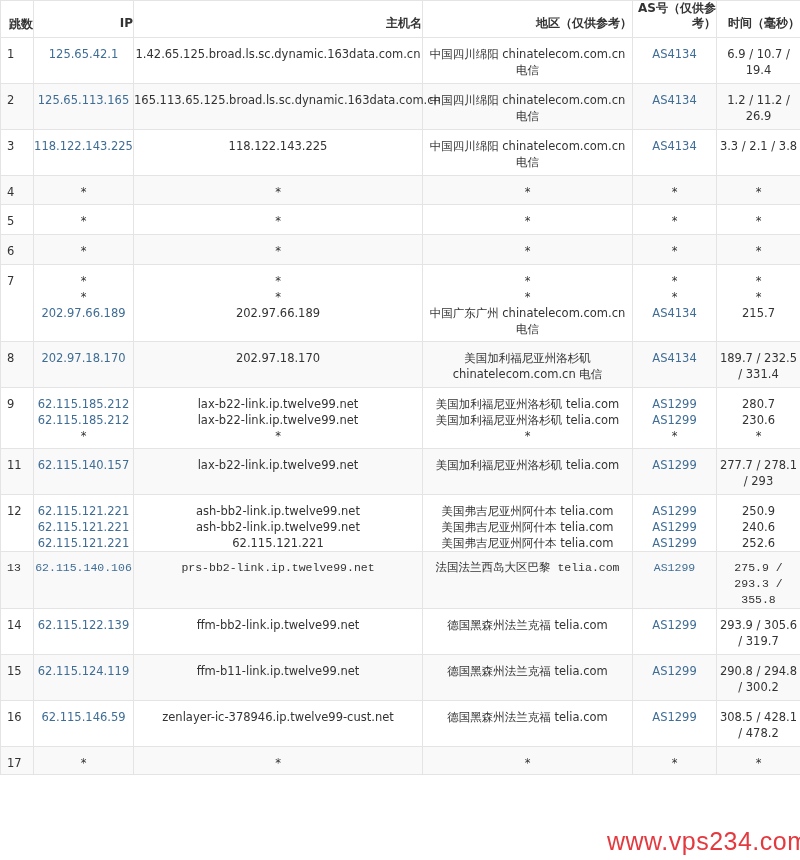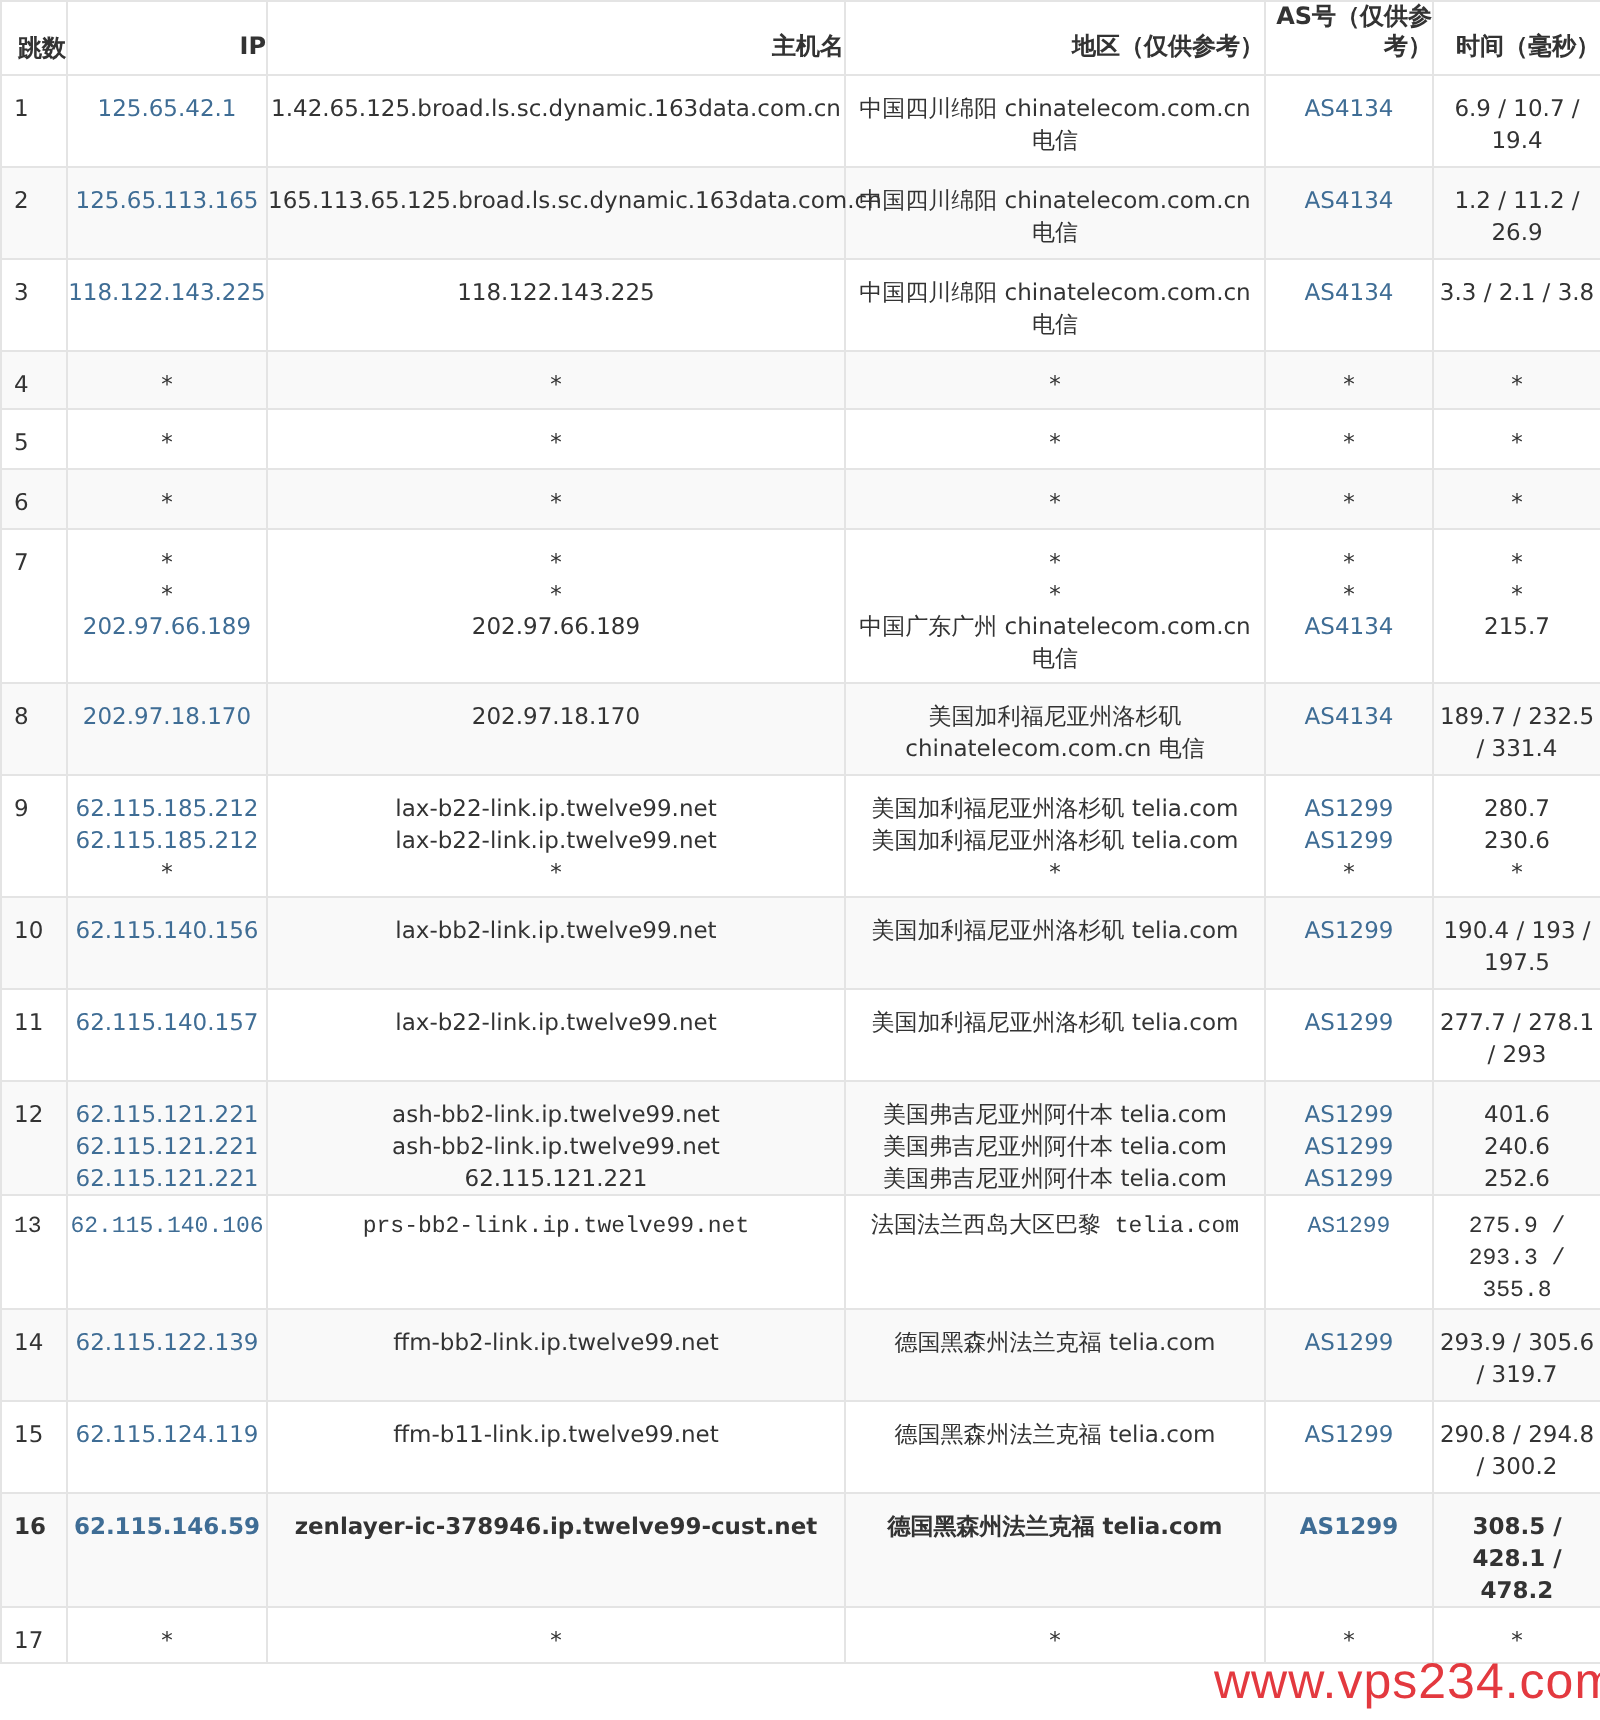--- a/index.html
+++ b/index.html
@@ -215,38 +215,20 @@
           <span class="line link">AS1299</span>
           <span class="line">*</span>
         </td>
         <td>
           <span class="line">280.7</span>
           <span class="line">230.6</span>
           <span class="line">*</span>
         </td>
       </tr>
       <tr style="height: 46px;">
-        <td class="hop">10</td>
-        <td>
-          <span class="line link">62.115.140.156</span>
-        </td>
-        <td>
-          <span class="line">lax-bb2-link.ip.twelve99.net</span>
-        </td>
-        <td>
-          <span class="line">美国加利福尼亚州洛杉矶 telia.com</span>
-        </td>
-        <td>
-          <span class="line link">AS1299</span>
-        </td>
-        <td>
-          <span class="line">190.4 / 193 / 197.5</span>
-        </td>
-      </tr>
-      <tr style="height: 46px;">
         <td class="hop">11</td>
         <td>
           <span class="line link">62.115.140.157</span>
         </td>
         <td>
           <span class="line">lax-b22-link.ip.twelve99.net</span>
         </td>
         <td>
           <span class="line">美国加利福尼亚州洛杉矶 telia.com</span>
         </td>
@@ -273,21 +255,21 @@
           <span class="line">美国弗吉尼亚州阿什本 telia.com</span>
           <span class="line">美国弗吉尼亚州阿什本 telia.com</span>
           <span class="line">美国弗吉尼亚州阿什本 telia.com</span>
         </td>
         <td>
           <span class="line link">AS1299</span>
           <span class="line link">AS1299</span>
           <span class="line link">AS1299</span>
         </td>
         <td>
-          <span class="line">401.6</span>
+          <span class="line">250.9</span>
           <span class="line">240.6</span>
           <span class="line">252.6</span>
         </td>
       </tr>
       <tr style="height: 46px; font-family: Liberation Mono, monospace;">
         <td class="hop">13</td>
         <td>
           <span class="line link">62.115.140.106</span>
         </td>
         <td>
@@ -332,21 +314,21 @@
         <td>
           <span class="line">德国黑森州法兰克福 telia.com</span>
         </td>
         <td>
           <span class="line link">AS1299</span>
         </td>
         <td>
           <span class="line">290.8 / 294.8 / 300.2</span>
         </td>
       </tr>
-      <tr style="height: 46px; font-weight: bold;">
+      <tr style="height: 46px;">
         <td class="hop">16</td>
         <td>
           <span class="line link">62.115.146.59</span>
         </td>
         <td>
           <span class="line">zenlayer-ic-378946.ip.twelve99-cust.net</span>
         </td>
         <td>
           <span class="line">德国黑森州法兰克福 telia.com</span>
         </td>

